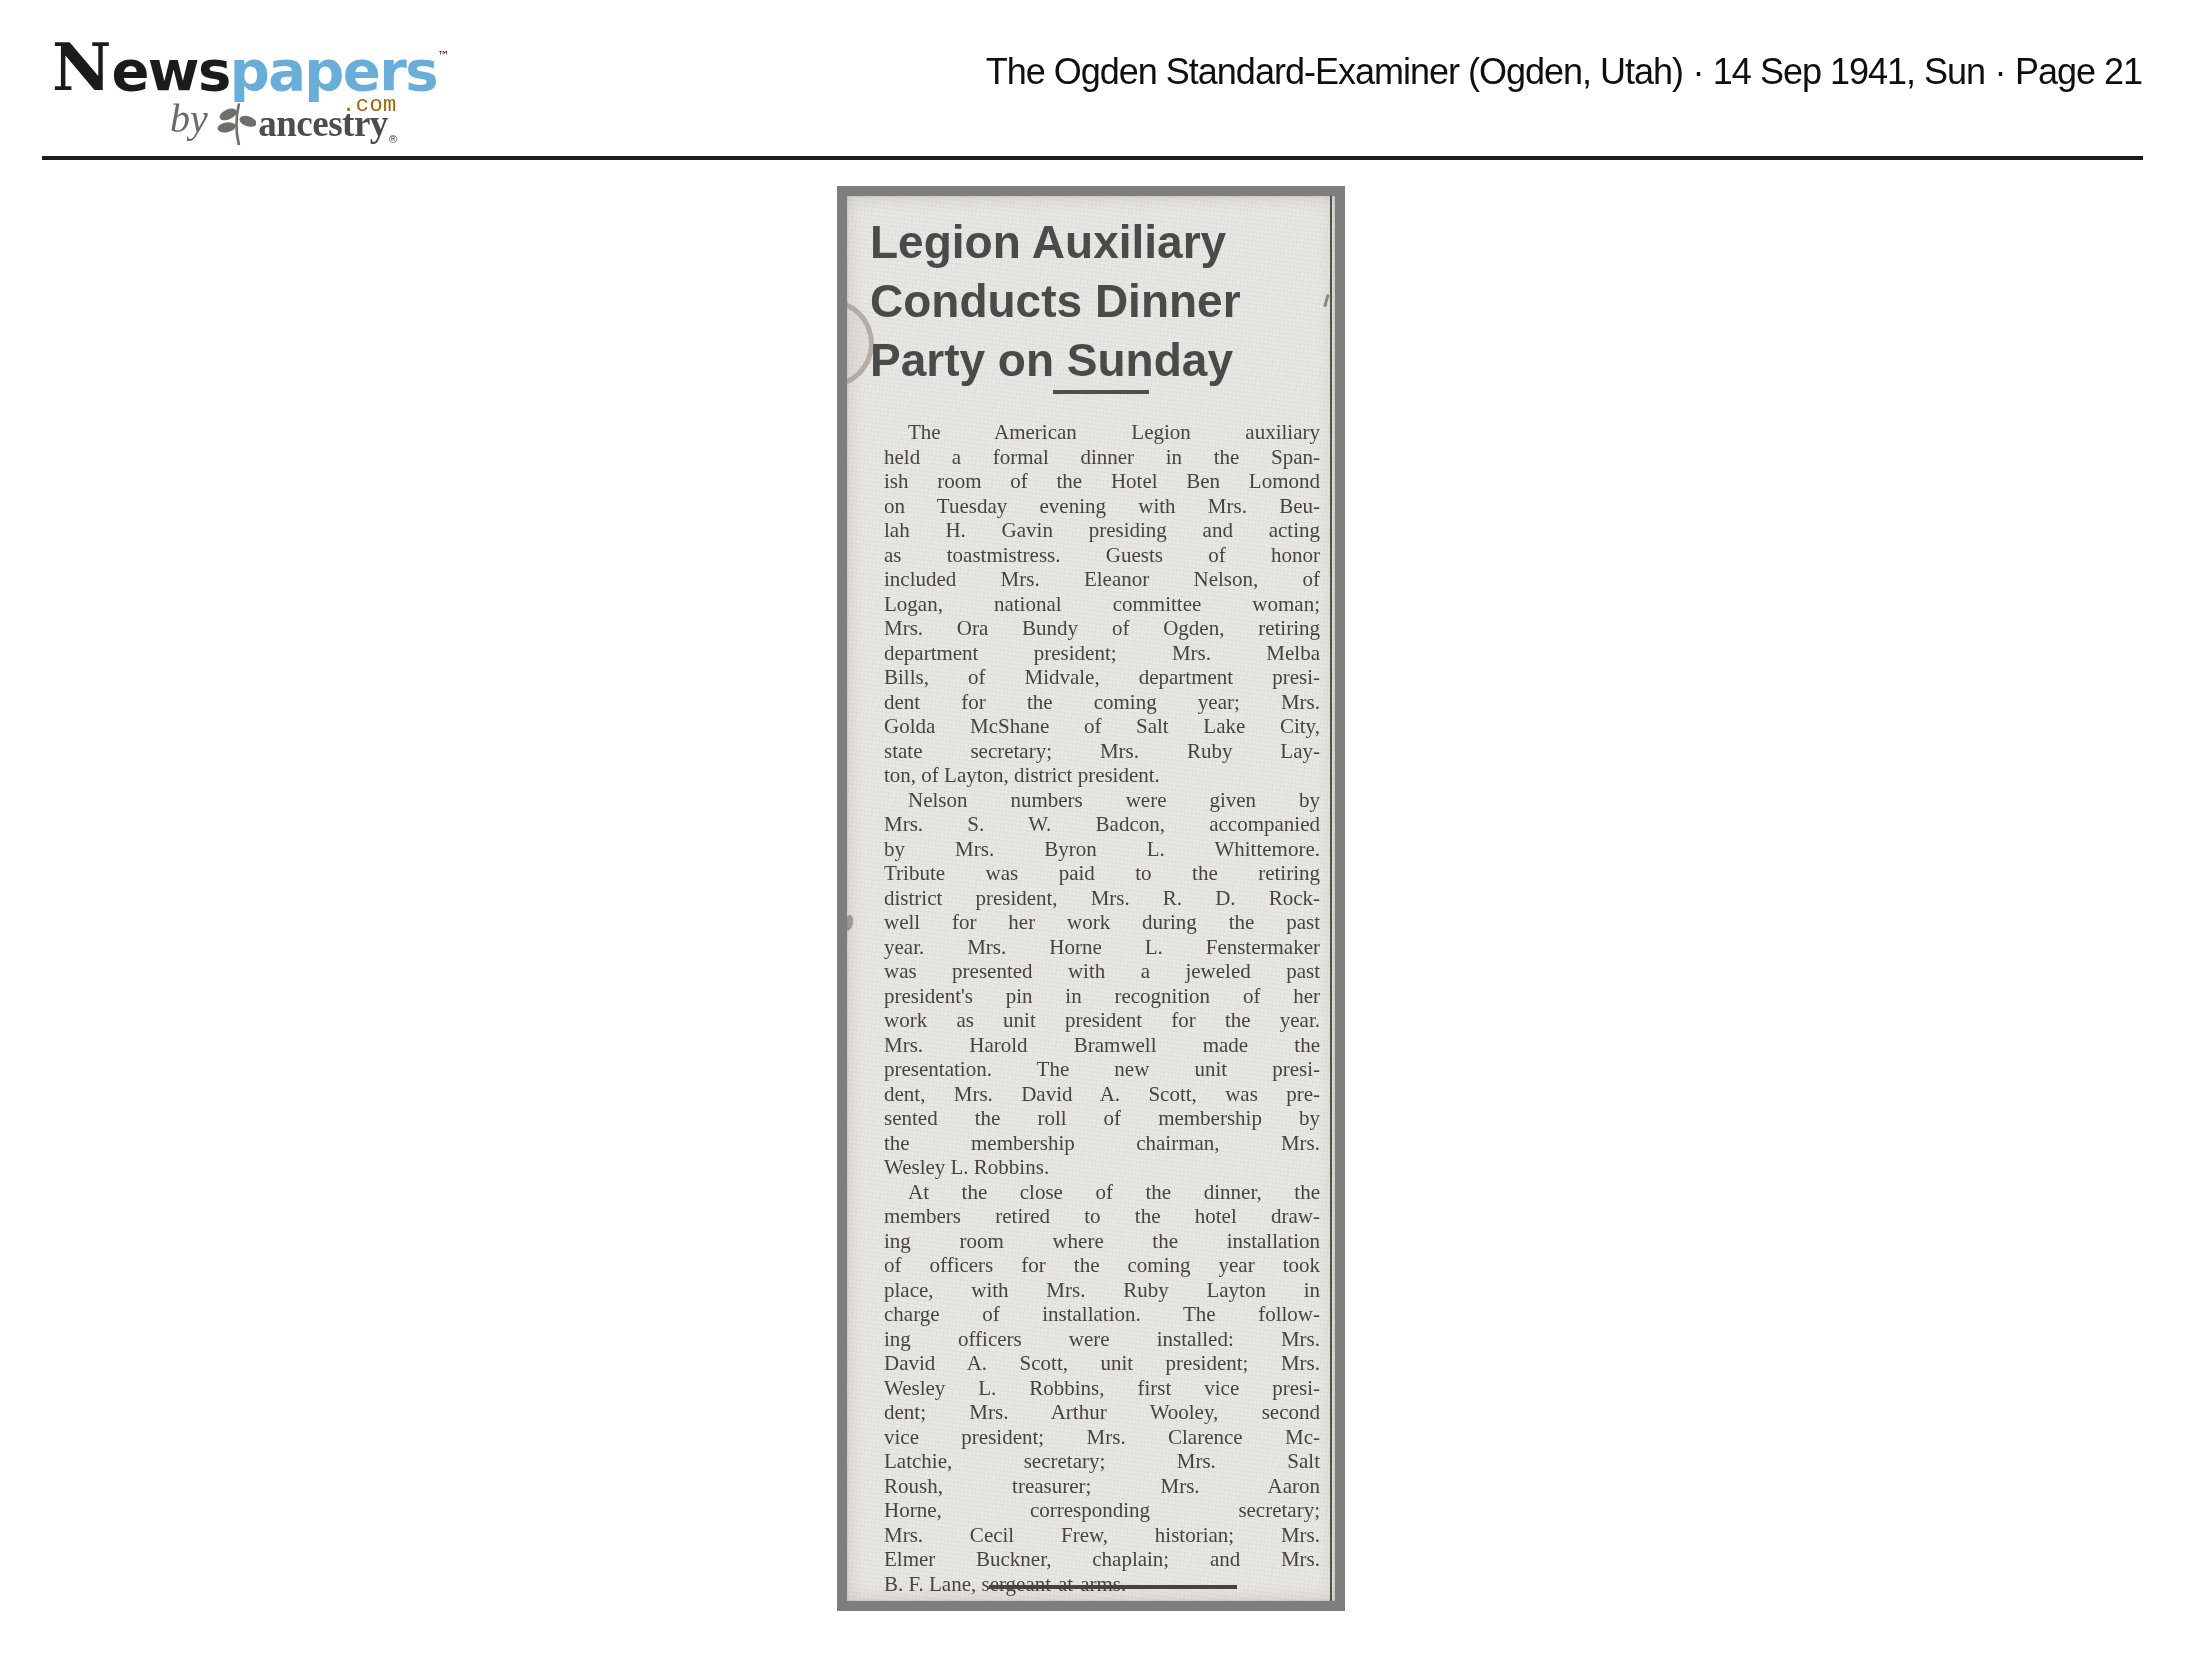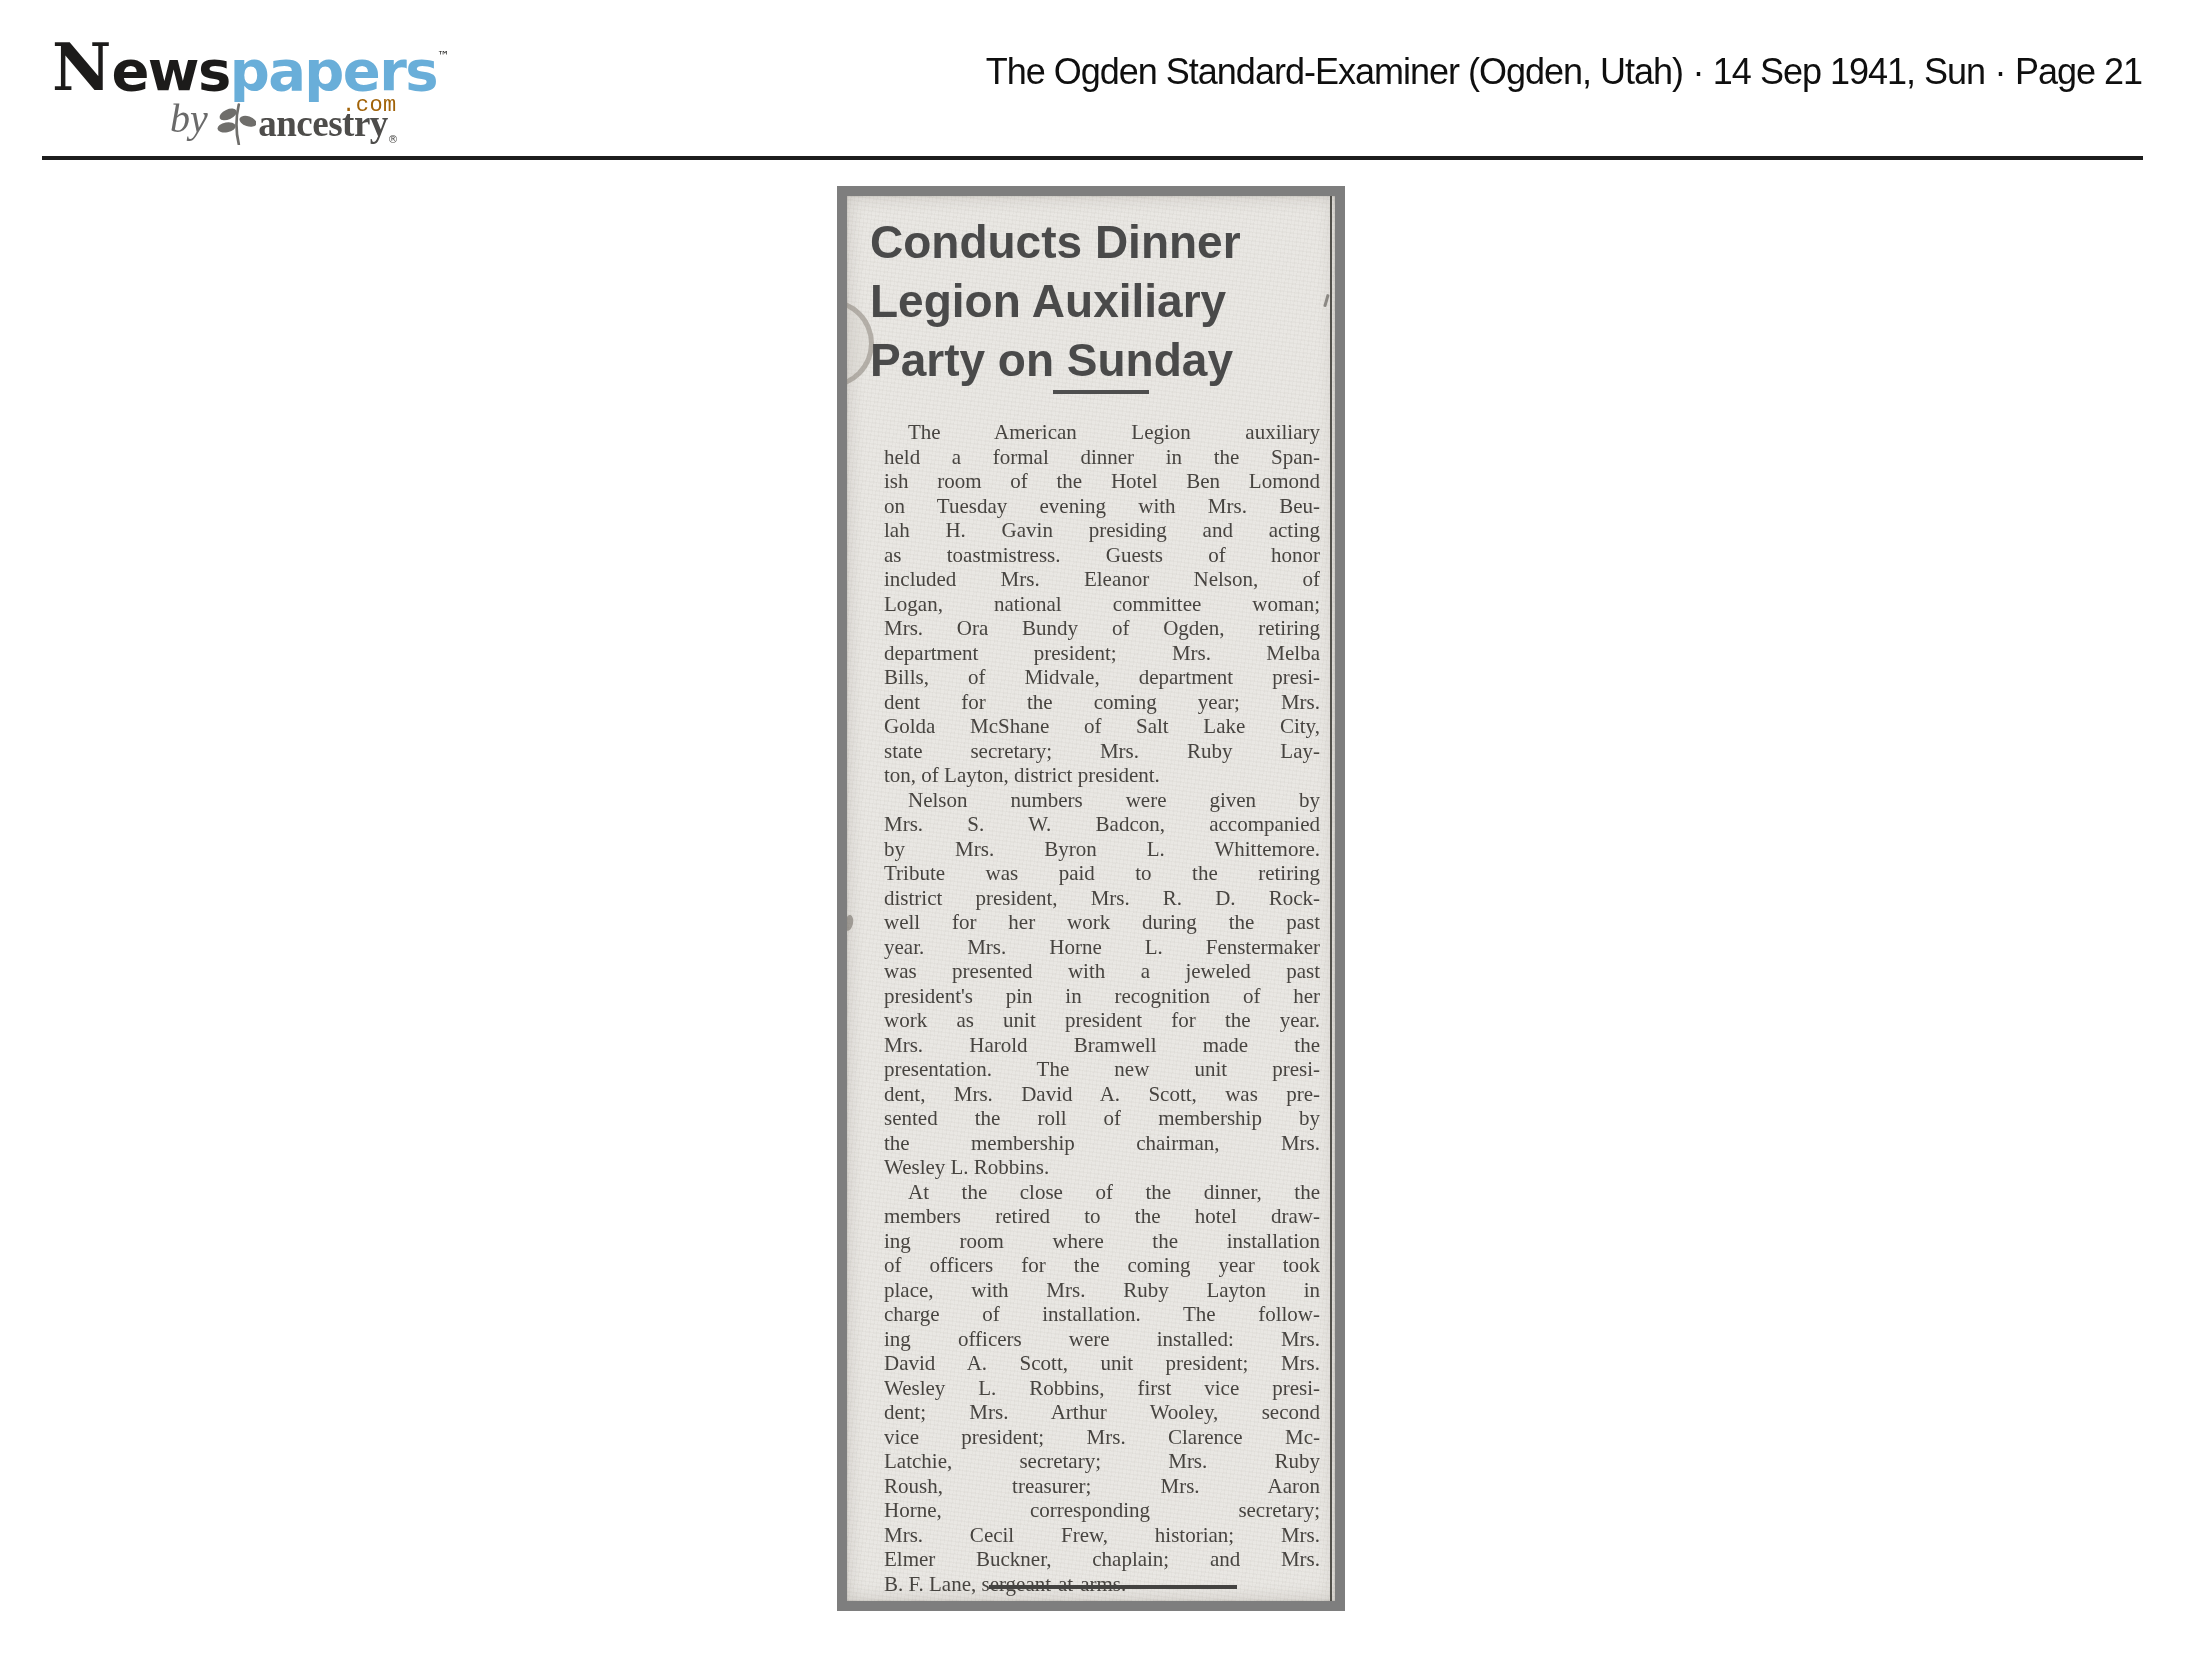--- a/index.html
+++ b/index.html
@@ -93,22 +93,22 @@
   <div class="header-rule"></div>
 
   <figure class="clipping">
     <div class="newsprint">
       <div class="column-rule"></div>
       <div class="artifact-circle"></div>
       <div class="artifact-mark"></div>
       <div class="artifact-tick"></div>
 
       <h1 class="headline" id="headline">
+          <div>Legion Auxiliary</div>
           <div>Conducts Dinner</div>
-          <div>Legion Auxiliary</div>
           <div>Party on Sunday</div>
         </h1>
       <div class="headline-rule"></div>
 
       <div class="article" id="article-body">
           <div class="line pfirst">The American Legion auxiliary</div>
           <div class="line">held a formal dinner in the Span-</div>
           <div class="line">ish room of the Hotel Ben Lomond</div>
           <div class="line">on Tuesday evening with Mrs. Beu-</div>
           <div class="line">lah H. Gavin presiding and acting</div>
@@ -142,21 +142,21 @@
           <div class="line">members retired to the hotel draw-</div>
           <div class="line">ing room where the installation</div>
           <div class="line">of officers for the coming year took</div>
           <div class="line">place, with Mrs. Ruby Layton in</div>
           <div class="line">charge of installation. The follow-</div>
           <div class="line">ing officers were installed: Mrs.</div>
           <div class="line">David A. Scott, unit president; Mrs.</div>
           <div class="line">Wesley L. Robbins, first vice presi-</div>
           <div class="line">dent; Mrs. Arthur Wooley, second</div>
           <div class="line">vice president; Mrs. Clarence Mc-</div>
-          <div class="line">Latchie, secretary; Mrs. Ruby</div>
+          <div class="line">Latchie, secretary; Mrs. Salt</div>
           <div class="line">Roush, treasurer; Mrs. Aaron</div>
           <div class="line">Horne, corresponding secretary;</div>
           <div class="line">Mrs. Cecil Frew, historian; Mrs.</div>
           <div class="line">Elmer Buckner, chaplain; and Mrs.</div>
           <div class="line plast">B. F. Lane, sergeant-at-arms.</div>
         </div>
 
       <div class="end-rule"></div>
     </div>
   </figure>

